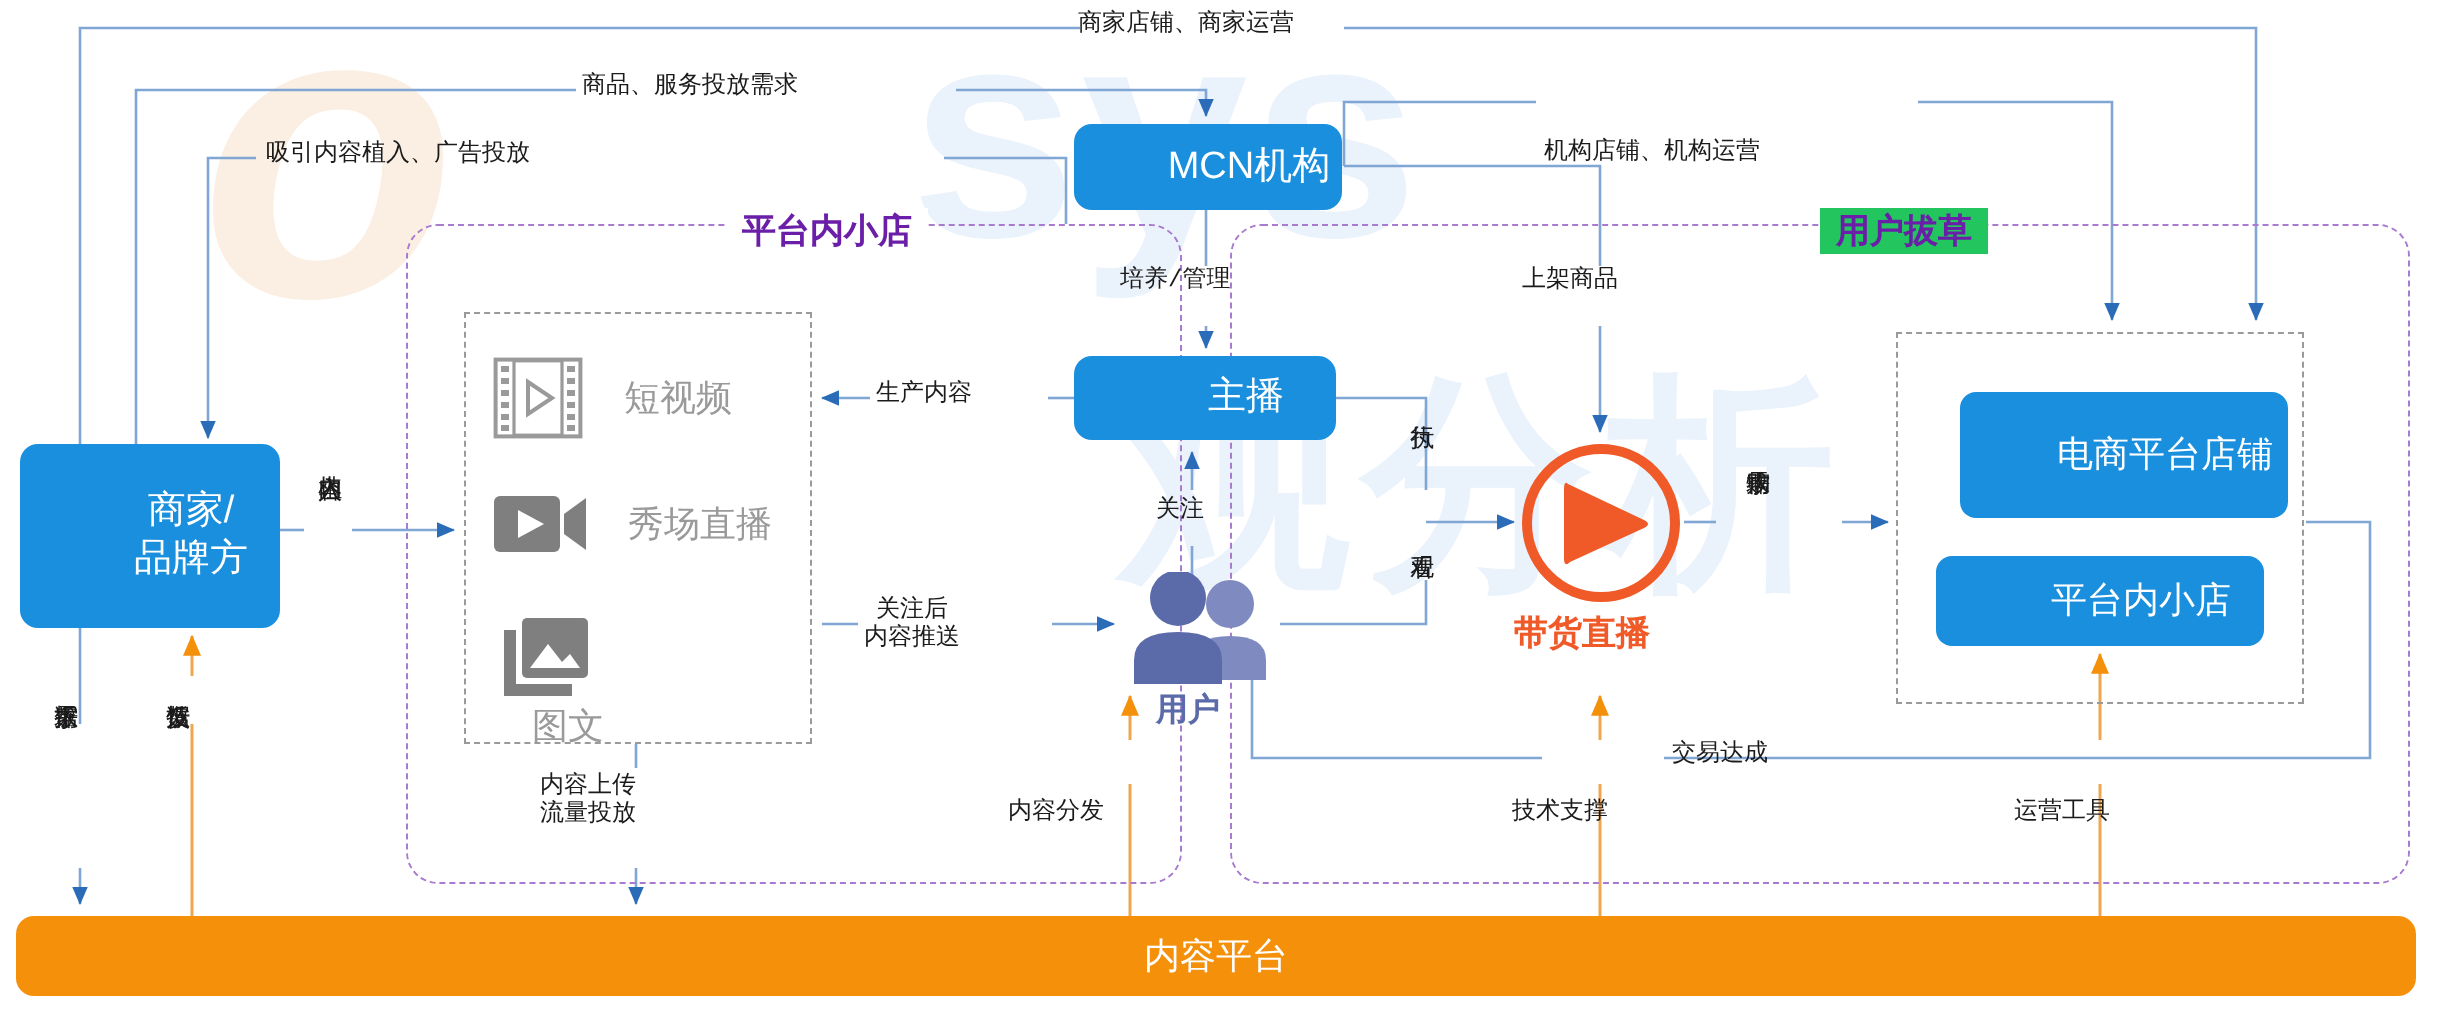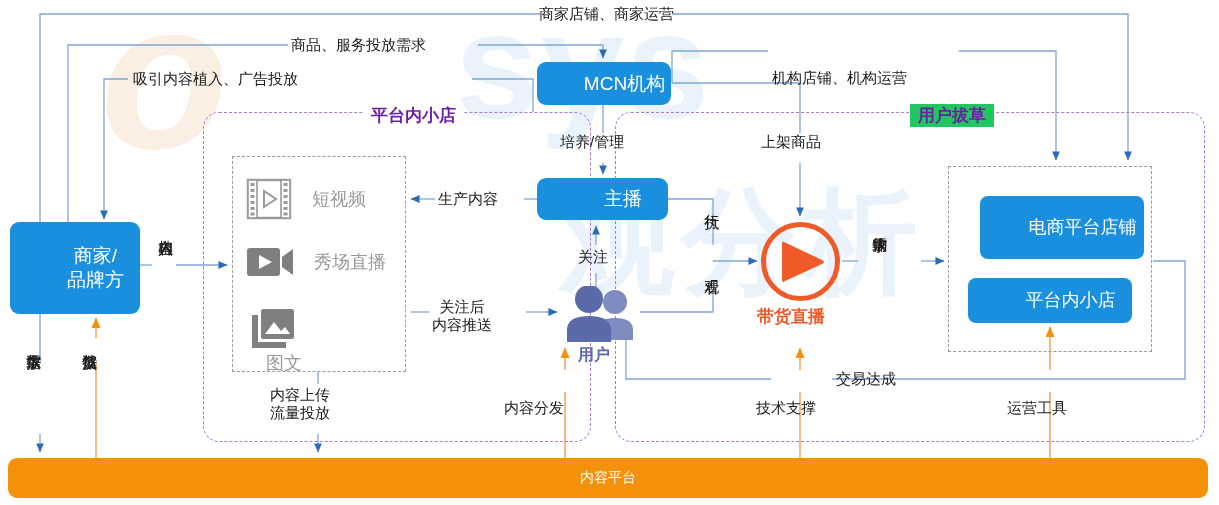--- a/index.html
+++ b/index.html
@@ -2,29 +2,29 @@
 <html><head>
 <meta charset="utf-8">
 <style>
   html,body{margin:0;padding:0;background:#ffffff;}
   body{font-family:"Liberation Sans","DejaVu Sans",sans-serif;}
   #stage{position:relative;width:1219px;height:505px;background:#fff;overflow:hidden;}
   #svg-layer{position:absolute;left:0;top:0;width:1219px;height:505px;}
   .node{position:absolute;box-sizing:border-box;display:flex;align-items:center;justify-content:center;text-align:center;padding-left:41px;}
   .blue-box{background:#1a8fdd;border-radius:9px;color:#fff;font-size:19px;line-height:1.25;font-weight:400;}
   .blue-box.small{font-size:18px;border-radius:8px;}
-  .lbl{position:absolute;color:#1b1b1b;font-size:15px;line-height:1.18;white-space:nowrap;}
+  .lbl{position:absolute;color:#1b1b1b;font-size:12px;line-height:1.18;white-space:nowrap;font-family:Liberation Mono, monospace;}
   .lbl.center{text-align:center;}
   .lbl.vert{writing-mode:vertical-rl;text-orientation:upright;white-space:nowrap;letter-spacing:0px;}
   .zone-title{position:absolute;color:#6b1fa8;font-weight:bold;font-size:17px;white-space:nowrap;}
   .dash-purple{position:absolute;border:1.2px dashed #a87ad0;border-radius:16px;box-sizing:border-box;}
   .dash-gray{position:absolute;border:1.4px dashed #9a9a9a;box-sizing:border-box;}
   .media-row{position:absolute;display:flex;align-items:center;}
   .media-label{color:#9a9a9a;font-size:18px;margin-left:20px;}
-  .orange-bar{position:absolute;background:#f5900b;border-radius:9px;color:#fff;font-size:14px;display:flex;align-items:center;justify-content:center;}
+  .orange-bar{position:absolute;background:#f5900b;border-radius:9px;color:#fff;font-size:18px;display:flex;align-items:center;justify-content:center;}
   .live-circle{position:absolute;border:5px solid #f05a28;border-radius:50%;box-sizing:border-box;}
   .live-label{position:absolute;color:#f05a28;font-weight:bold;font-size:17px;white-space:nowrap;}
   .user-label{position:absolute;color:#5b6aa8;font-weight:bold;font-size:16px;white-space:nowrap;}
   .wm{position:absolute;pointer-events:none;user-select:none;font-weight:bold;}
   .wm1{color:#eaf2fb;font-size:150px;left:455px;top:-20px;letter-spacing:2px;}
   .wm2{color:#eaf2fb;font-size:115px;left:560px;top:165px;letter-spacing:6px;}
   .wm3{color:#fbeee2;font-size:210px;left:100px;top:-45px;font-style:italic;}
 </style>
 </head>
 <body>

